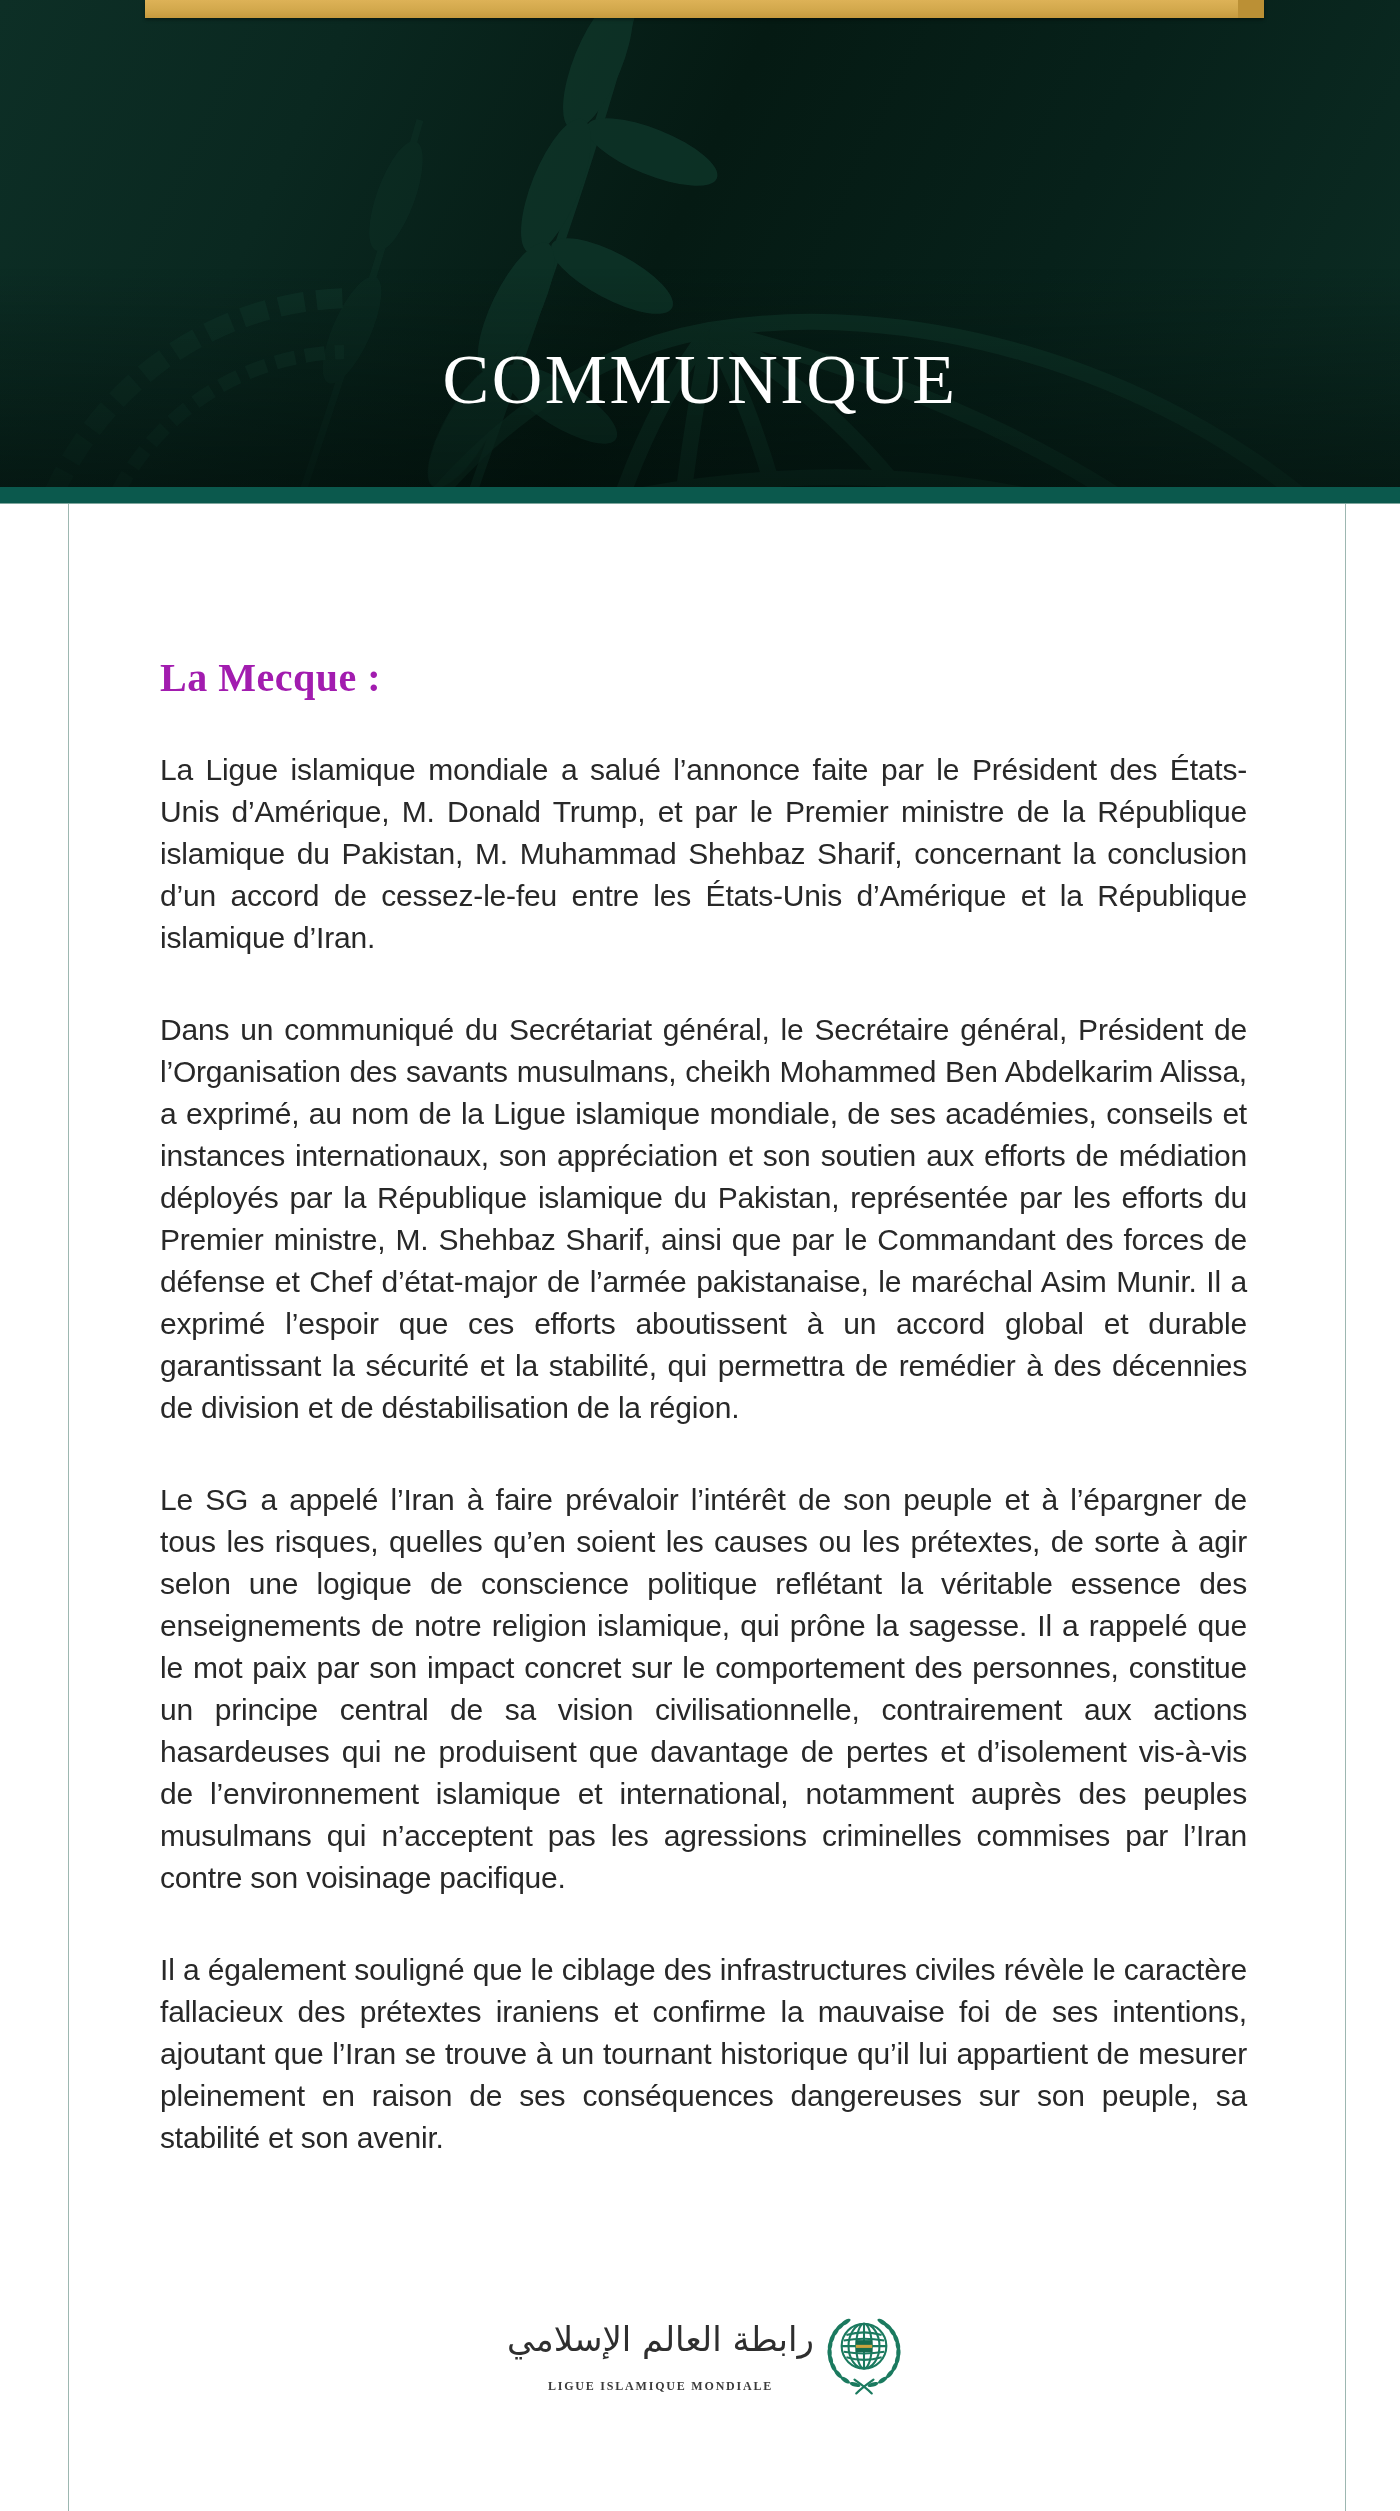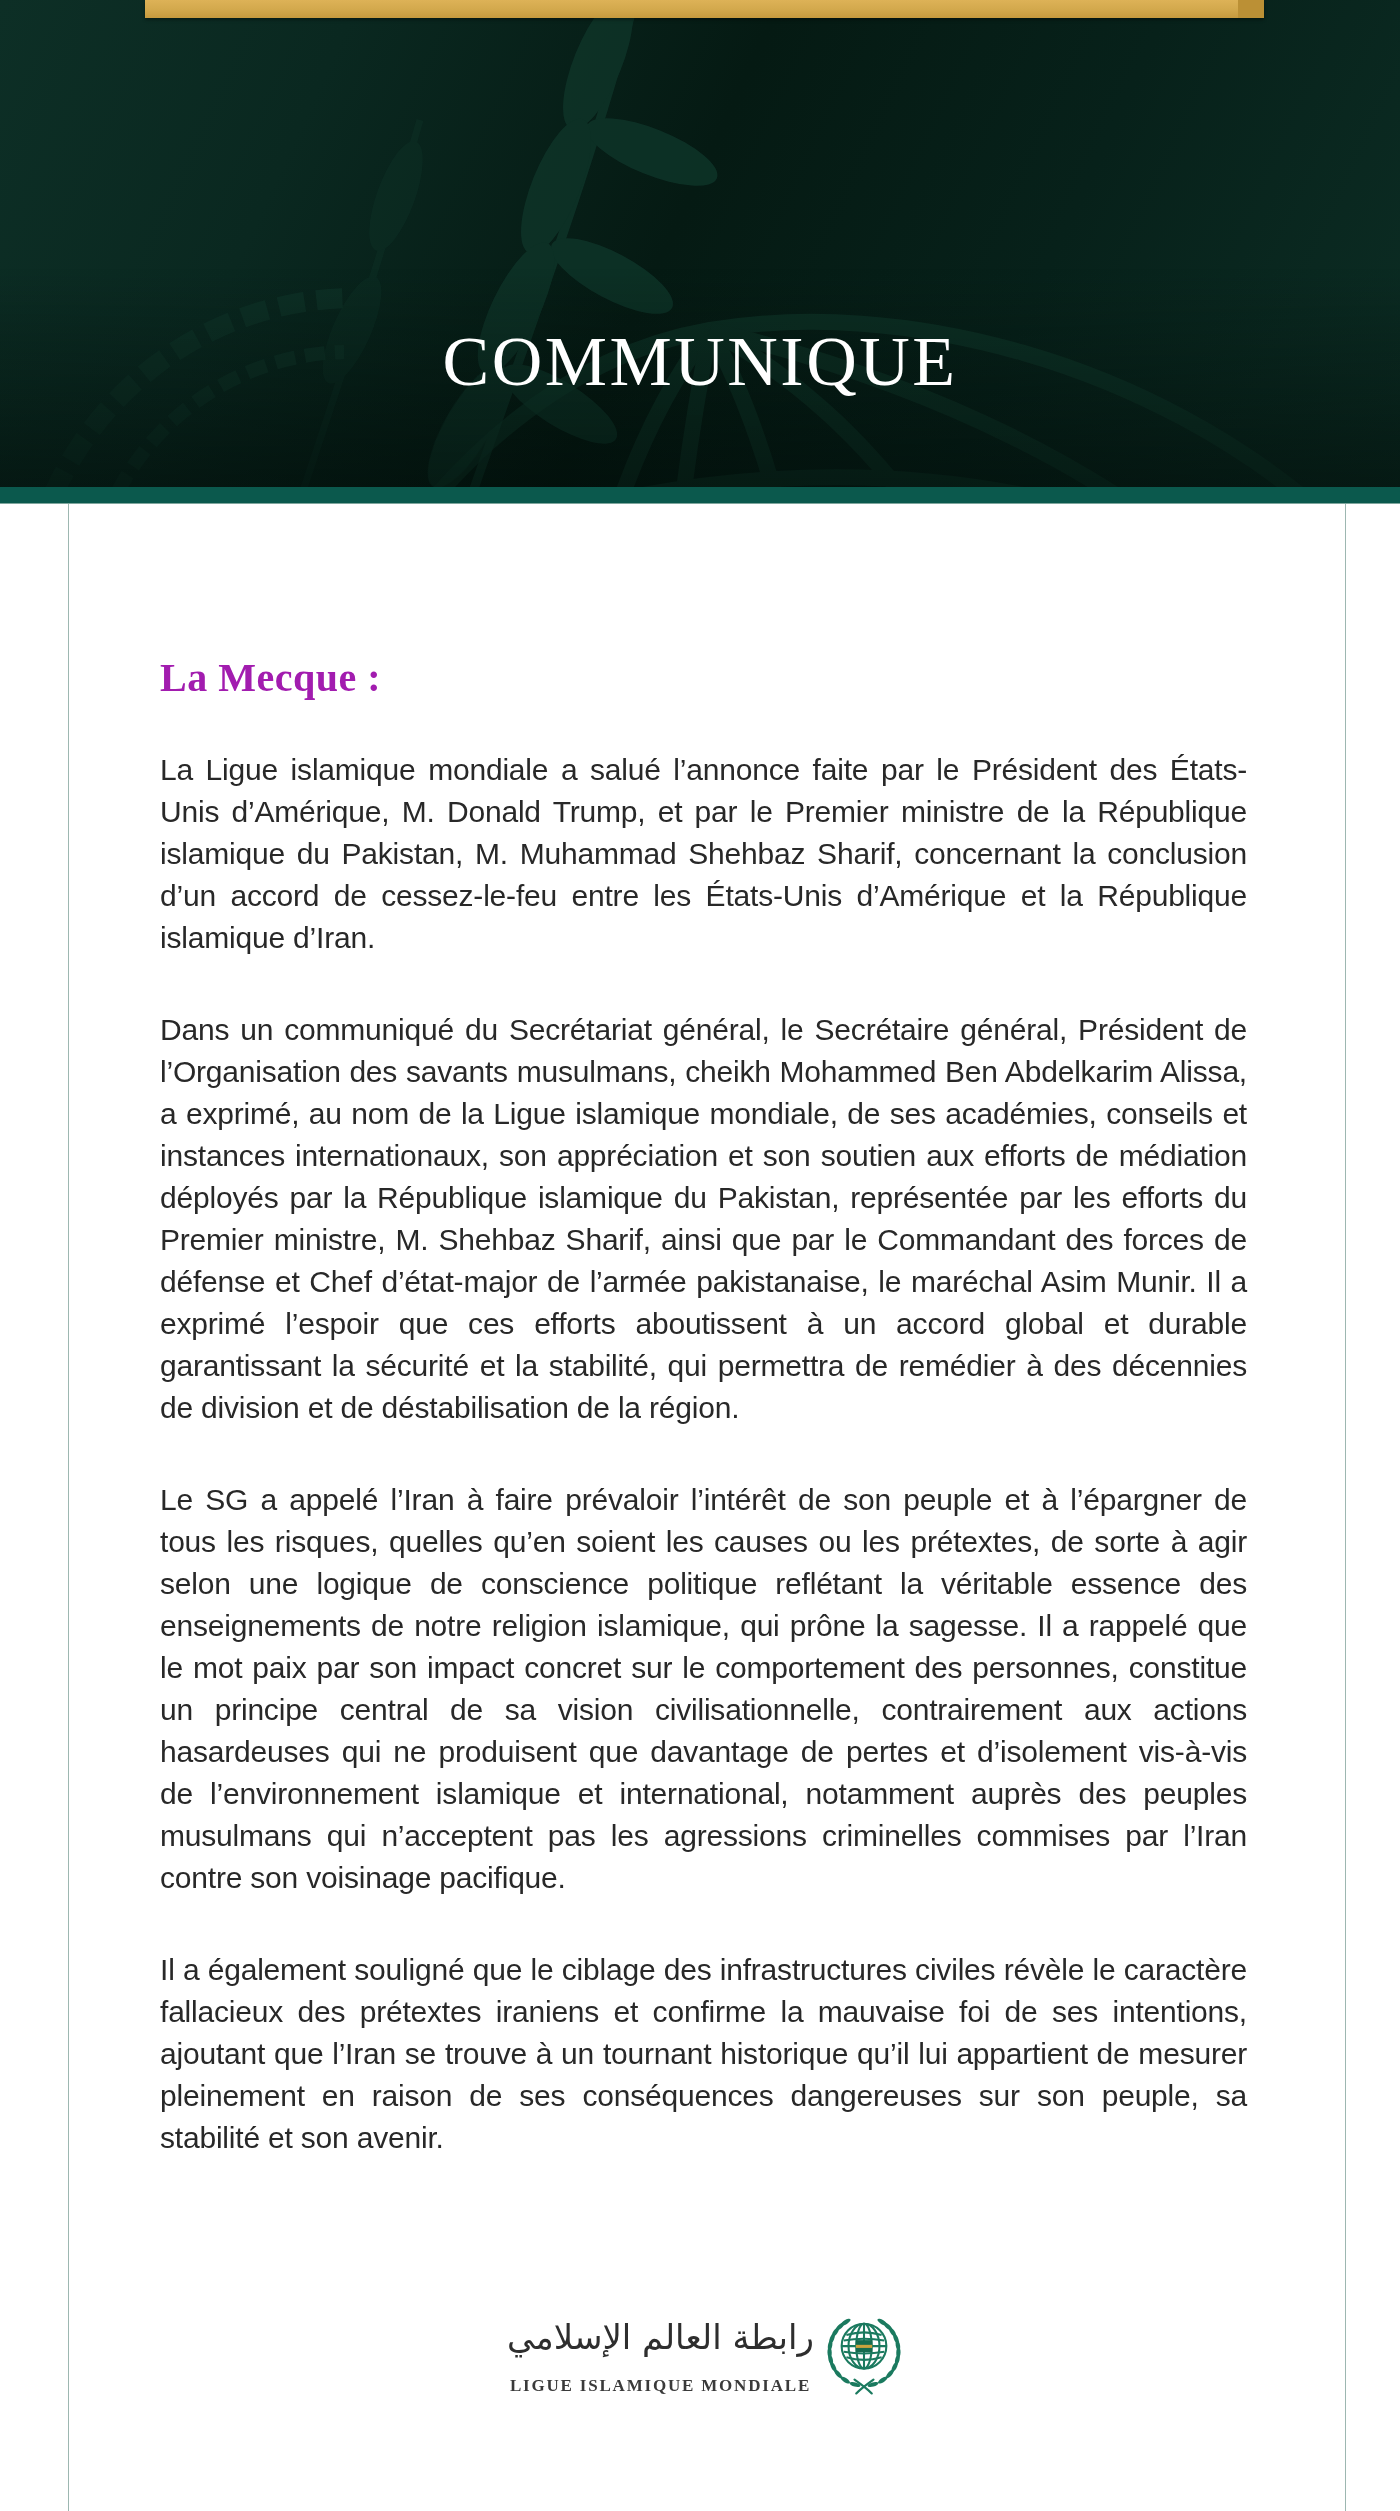--- a/index.html
+++ b/index.html
@@ -29,21 +29,21 @@
   .gold-bar {
     position:absolute; top:0; left:145px; width:1119px; height:18px;
     background:linear-gradient(to bottom, #ddb257 0%, #d2a84c 55%, #c69a3e 100%);
     box-shadow:0 2px 3px rgba(0,0,0,0.35);
   }
   .gold-bar-tip {
     position:absolute; top:0; right:0; width:26px; height:18px;
     background:#bb9035;
   }
   .header-title {
-    position:absolute; top:322px; left:0; width:100%;
+    position:absolute; top:340px; left:0; width:100%;
     text-align:center;
     font-family:"Liberation Serif", serif;
     font-size:70px; font-weight:400;
     letter-spacing:2.5px;
     color:#ffffff;
   }
   .teal-band { height:17px; background:#0b594d; border-bottom:1px solid #7fa69d; }
 
   
   .main { position:relative; height:2007px; background:#ffffff; }
@@ -81,21 +81,21 @@
   .logo-arabic {
     font-family:"DejaVu Sans", sans-serif;
     font-size:34px;
     color:#2e2e2e;
     white-space:nowrap;
     line-height:1.6;
   }
   .logo-name {
     font-family:"Liberation Serif", serif;
     font-weight:700;
-    font-size:17px;
+    font-size:12px;
     letter-spacing:1.8px;
     color:#3a3a3a;
     white-space:nowrap;
     margin-top:12px;
   }
   .emblem { width:86px; height:98px; display:block; }
 </style>
 </head>
 <body>
 

